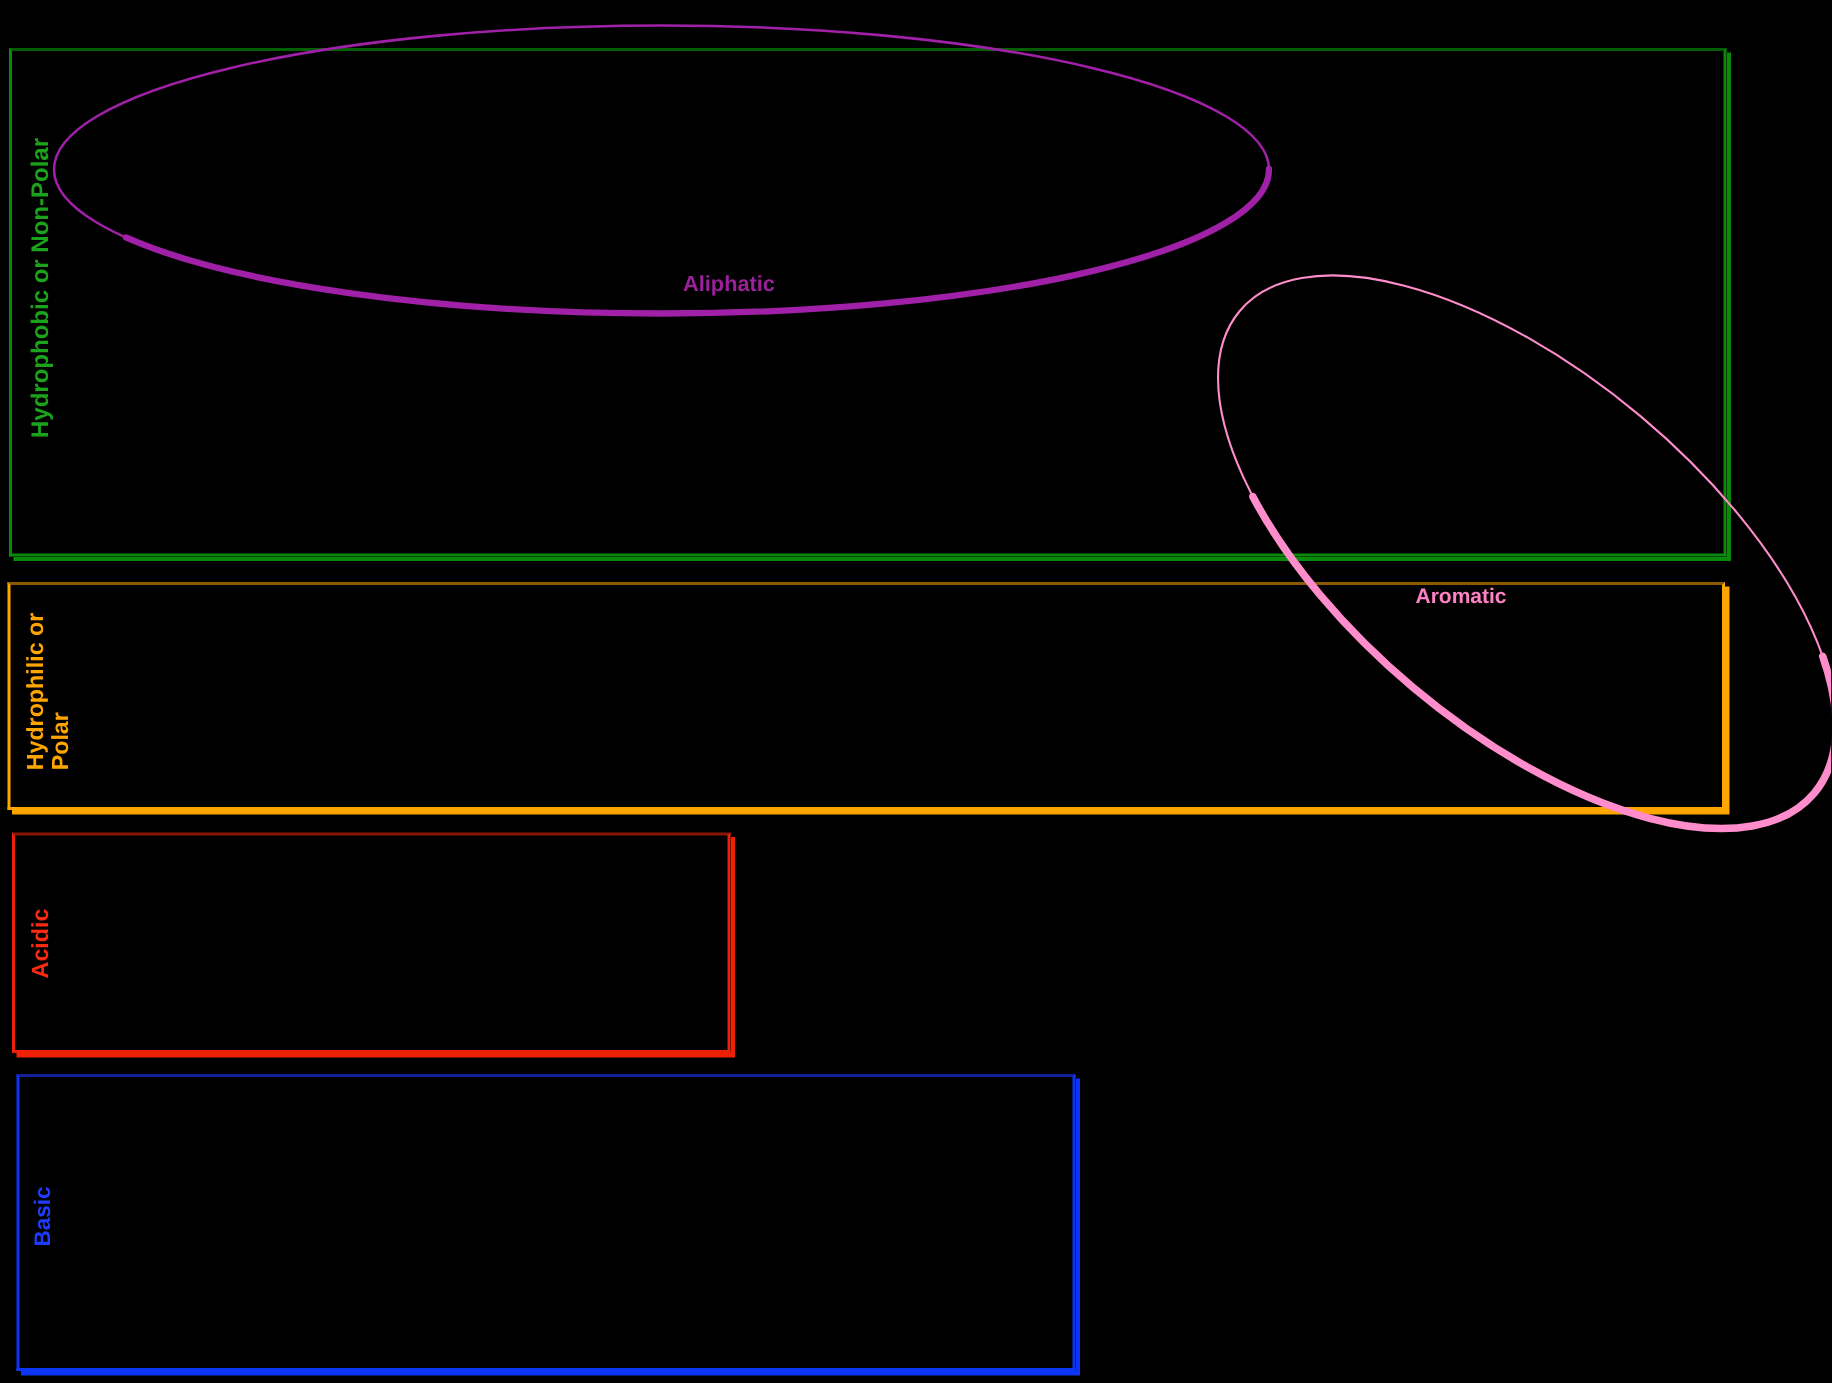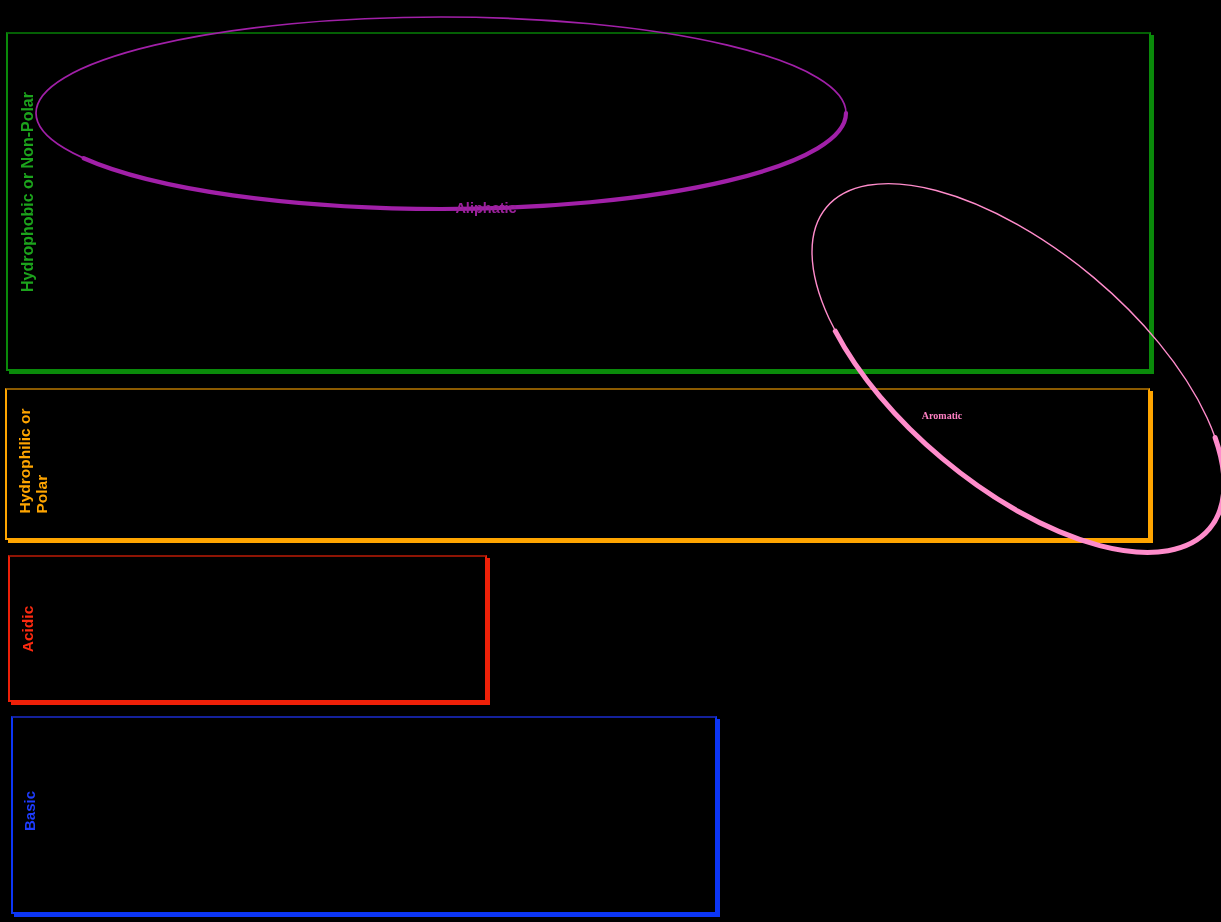--- a/index.html
+++ b/index.html
@@ -52,29 +52,28 @@
     transform: translate(-50%, -50%) rotate(-90deg);
     font-weight: bold;
     white-space: nowrap;
     line-height: 1.12;
   }
   .hlabel {
     position: absolute;
     transform: translate(-50%, -50%);
     font-weight: bold;
     white-space: nowrap;
-    margin-top: 18px;
   }
   .lbl-hydrophobic { left: 28px; top: 192px; font-size: 16px; color: var(--green-text); }
   .lbl-hydrophilic { left: 33px; top: 461px; font-size: 15.5px; color: var(--orange-text); }
   .lbl-hydrophilic span { display: block; }
   .lbl-acidic { left: 28px; top: 629px; font-size: 15.5px; color: var(--red-text); }
   .lbl-basic  { left: 30px; top: 811px; font-size: 15px;  color: var(--blue-text); }
   .lbl-aliphatic { left: 486px; top: 190px; font-size: 14.5px; color: var(--purple-text); }
-  .lbl-aromatic  { left: 942px; top: 397px; font-size: 10px;  color: var(--pink-text); font-family: Liberation Serif, serif; }
+  .lbl-aromatic  { left: 974px; top: 397px; font-size: 14px;  color: var(--pink-text); }
   svg.overlay {
     position: absolute;
     left: 0; top: 0;
     width: 1221px; height: 922px;
     pointer-events: none;
   }
   .el-thin  { fill: none; }
   .el-thick { fill: none; stroke-linecap: round; }
   .el-thin.purple  { stroke: var(--purple); stroke-width: 1.7; }
   .el-thick.purple { stroke: var(--purple); stroke-width: 4.2; }

